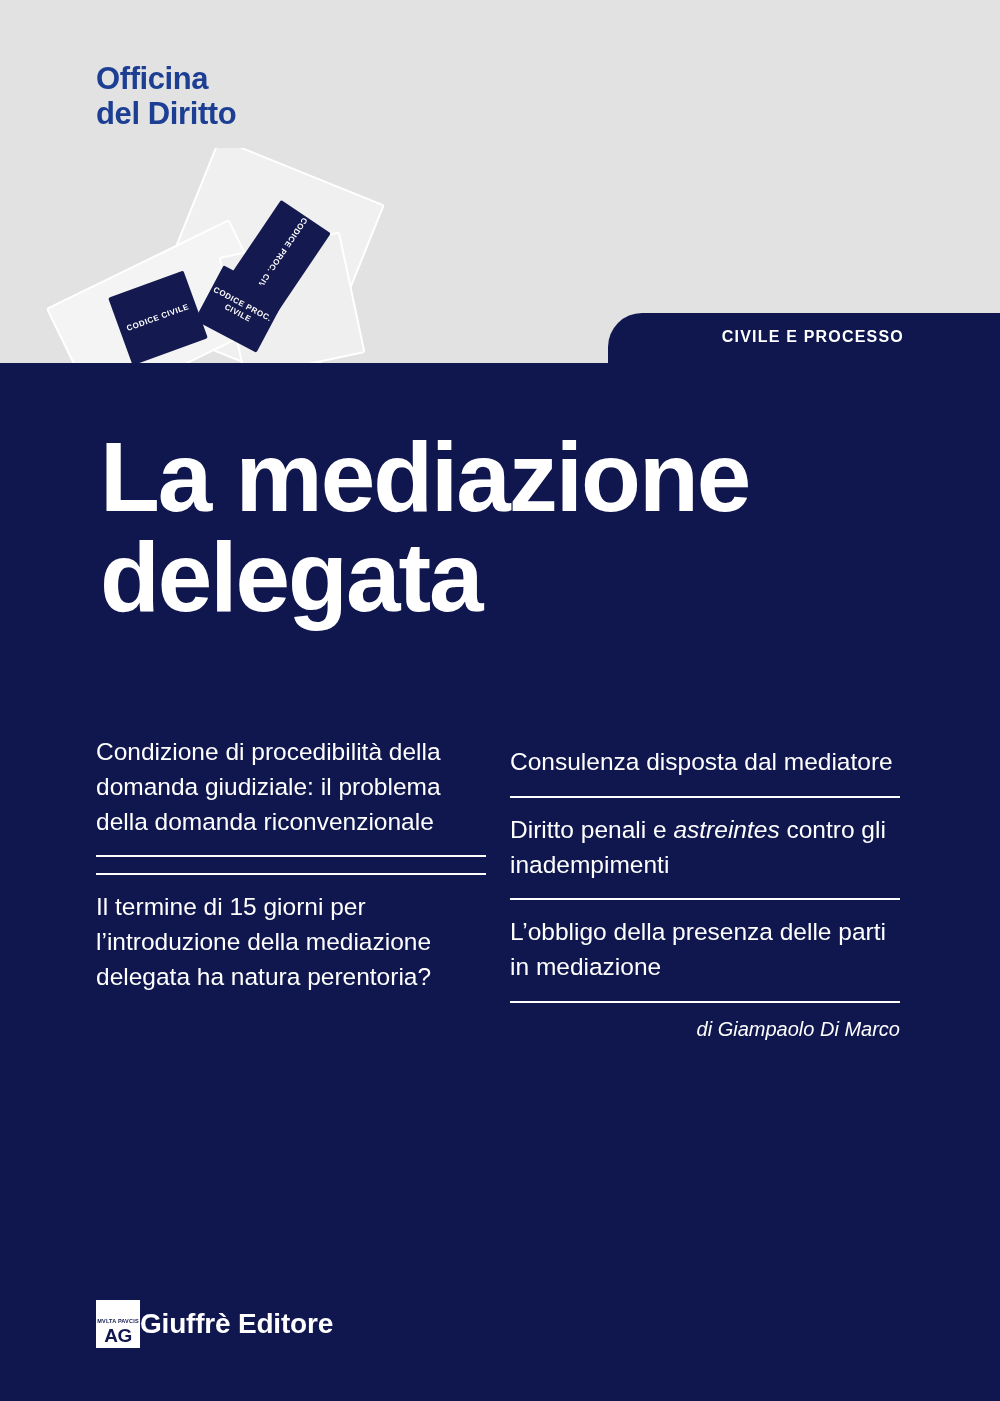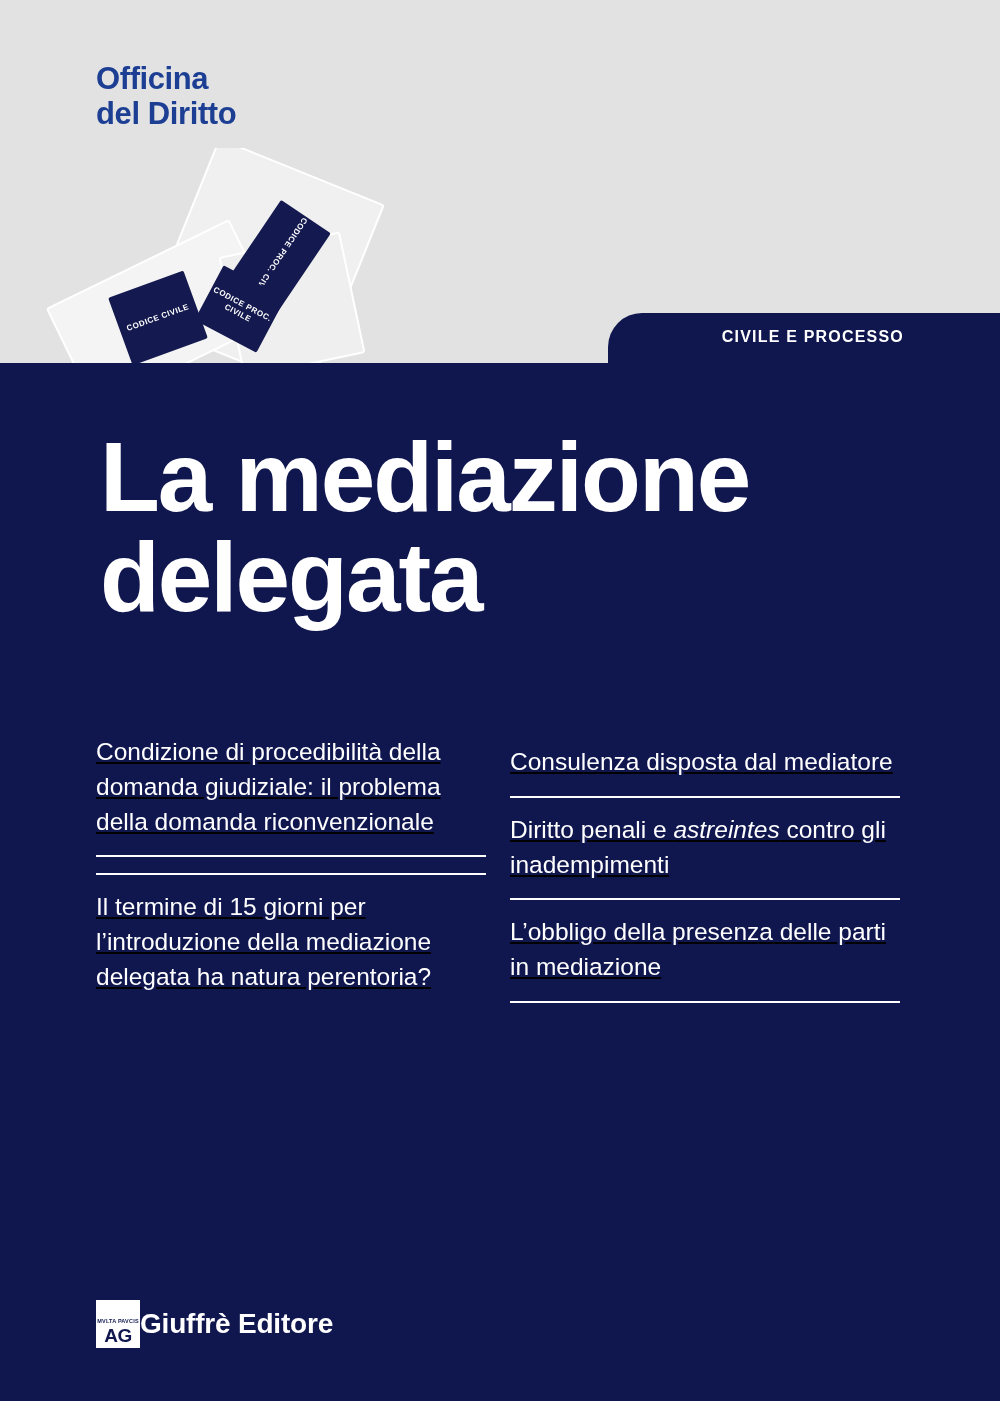--- a/index.html
+++ b/index.html
@@ -145,21 +145,20 @@
   .title .t-line { display: block; }
 
   
   .cols {
     position: absolute;
     left: 96px;
     top: 735px;
     width: 808px;
     display: flex;
     gap: 24px;
-    text-decoration: underline;
   }
   .col { width: 390px; }
   .topic {
     color: #ffffff;
     font-size: 24.5px;
     line-height: 1.42;
     font-weight: 400;
   }
   .topic em { font-style: italic; }
   .rule {
@@ -253,20 +252,21 @@
       <div class="rule"></div>
       <div class="topic">Il termine di 15 giorni per l’introduzione della mediazione delegata ha natura perentoria?</div>
     </div>
     <div class="col col-right">
       <div class="topic">Consulenza disposta dal mediatore</div>
       <div class="rule"></div>
       <div class="topic"><span>Diritto penali e </span><em>astreintes</em><span> contro gli inadempimenti</span></div>
       <div class="rule"></div>
       <div class="topic">L’obbligo della presenza delle parti in mediazione</div>
       <div class="rule"></div>
+      <div class="author">di Giampaolo Di Marco</div>
     </div>
   </div>
 
   <div class="publisher">
     <div class="pub-mark">
       <span class="tiny">MVLTA PAVCIS</span>
       <span class="ag">AG</span>
     </div>
     <div class="pub-name">Giuffrè Editore</div>
   </div>

